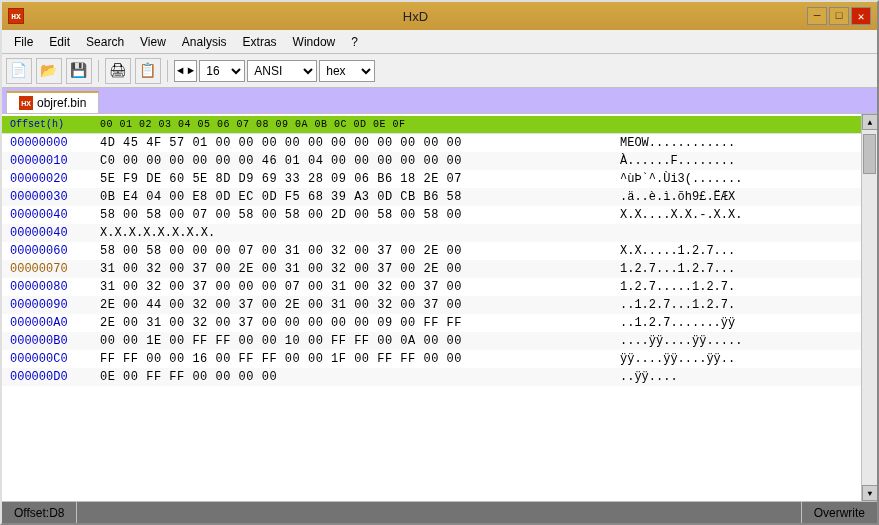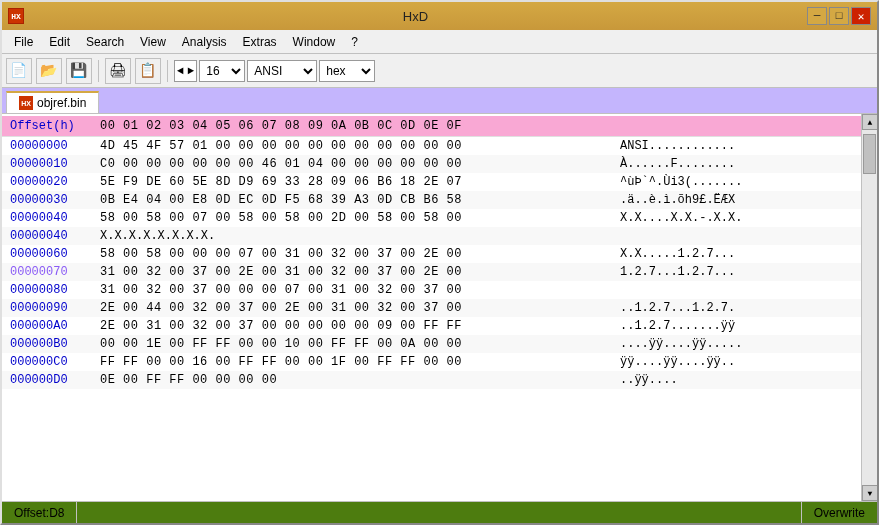--- a/index.html
+++ b/index.html
@@ -175,23 +175,23 @@
       flex: 1;
       overflow-y: auto;
       overflow-x: hidden;
       background: white;
       padding: 2px 0;
     }
     .hex-header {
       display: flex;
       padding: 1px 8px;
       font-family: 'Courier New', monospace;
-      font-size: 12px;
+      font-size: 10px;
       color: #0000cc;
-      background: #f9a8d4;
+      background: #84cc16;
       border-bottom: 1px solid #e0e0e0;
       line-height: 1.5;
     }
     .hex-row {
       display: flex;
       padding: 0 8px;
       line-height: 1.5;
       font-family: 'Courier New', monospace;
       font-size: 12px;
     }
@@ -242,21 +242,21 @@
       position: absolute;
       top: 4px;
       left: 1px;
       right: 1px;
       height: 40px;
       background: #c0c0c0;
       border: 1px solid #999;
     }
     .status-bar {
       height: 22px;
-      background: #4d7c0f;
+      background: #737373;
       border-top: 1px solid #c0c0c0;
       display: flex;
       align-items: center;
       flex-shrink: 0;
       gap: 6px;
     }
     .status-item {
       padding: 0 12px;
       font-family: 'Segoe UI', Arial, sans-serif;
       font-size: 12px;
@@ -355,21 +355,21 @@
       <div class="hex-header">
         <span class="offset-col">Offset(h)</span>
         <span class="hex-bytes">00 01 02 03 04 05 06 07 08 09 0A 0B 0C 0D 0E 0F</span>
         <span class="ascii-col">&nbsp;</span>
       </div>
 
       <div id="hex-rows-container">
           <div class="hex-row">
     <span class="offset-col" style="color:#0000cc;">00000000</span>
     <span class="hex-bytes">4D 45 4F 57 01 00 00 00 00 00 00 00 00 00 00 00</span>
-    <span class="ascii-col">ANSI............</span>
+    <span class="ascii-col">MEOW............</span>
   </div>
           <div class="hex-row">
     <span class="offset-col" style="color:#0000cc;">00000010</span>
     <span class="hex-bytes">C0 00 00 00 00 00 00 46 01 04 00 00 00 00 00 00</span>
     <span class="ascii-col">À......F........</span>
   </div>
           <div class="hex-row">
     <span class="offset-col" style="color:#0000cc;">00000020</span>
     <span class="hex-bytes">5E F9 DE 60 5E 8D D9 69 33 28 09 06 B6 18 2E 07</span>
     <span class="ascii-col">^ùÞ`^.Ùi3(.......</span>
@@ -387,27 +387,28 @@
           <div class="hex-row">
     <span class="offset-col" style="color:#0000cc;">00000040</span>
     <span class="ascii-col">X.X.X.X.X.X.X.X.</span>
   </div>
           <div class="hex-row">
     <span class="offset-col" style="color:#0000cc;">00000060</span>
     <span class="hex-bytes">58 00 58 00 00 00 07 00 31 00 32 00 37 00 2E 00</span>
     <span class="ascii-col">X.X.....1.2.7...</span>
   </div>
           <div class="hex-row">
-    <span class="offset-col" style="color:#8b5cf6;">00000070</span>
+    <span class="offset-col" style="color:#a16207;">00000070</span>
     <span class="hex-bytes">31 00 32 00 37 00 2E 00 31 00 32 00 37 00 2E 00</span>
     <span class="ascii-col">1.2.7...1.2.7...</span>
   </div>
           <div class="hex-row">
     <span class="offset-col" style="color:#0000cc;">00000080</span>
     <span class="hex-bytes">31 00 32 00 37 00 00 00 07 00 31 00 32 00 37 00</span>
+    <span class="ascii-col">1.2.7.....1.2.7.</span>
   </div>
           <div class="hex-row">
     <span class="offset-col" style="color:#0000cc;">00000090</span>
     <span class="hex-bytes">2E 00 44 00 32 00 37 00 2E 00 31 00 32 00 37 00</span>
     <span class="ascii-col">..1.2.7...1.2.7.</span>
   </div>
           <div class="hex-row">
     <span class="offset-col" style="color:#0000cc;">000000A0</span>
     <span class="hex-bytes">2E 00 31 00 32 00 37 00 00 00 00 00 09 00 FF FF</span>
     <span class="ascii-col">..1.2.7.......ÿÿ</span>

